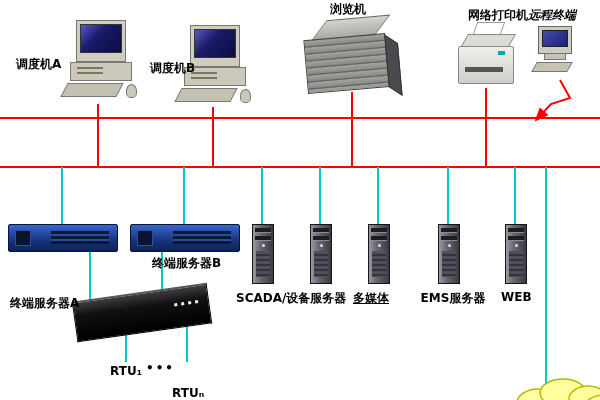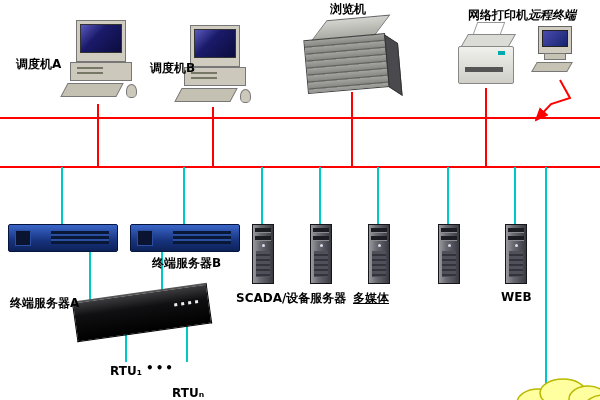--- a/index.html
+++ b/index.html
@@ -197,19 +197,20 @@
   <div class="lbl" style="left:150px;top:60px;">调度机B</div>
   <div class="lbl" style="left:330px;top:1px;">浏览机</div>
   <div class="lbl" style="left:456px;top:7px;padding-left:12px;">网络打印机</div>
   <div class="lbl" style="left:528px;top:7px;font-style:italic;">远程终端</div>
 
   <div class="lbl" style="left:10px;top:255px;margin-top:40px;">终端服务器A</div>
   <div class="lbl" style="left:152px;top:255px;">终端服务器B</div>
 
   <div class="lbl" style="left:236px;top:290px;">SCADA/设备服务器</div>
   <div class="lbl" style="left:353px;top:290px;text-decoration:underline;">多媒体</div>
+  <div class="lbl center" style="left:415px;top:290px;width:76px;">EMS服务器</div>
   <div class="lbl" style="left:501px;top:290px;">WEB</div>
 
   <div class="lbl" style="left:110px;top:364px;text-align:center;">RTU₁</div>
   <div class="lbl" style="left:146px;top:361px;letter-spacing:2px;">•••</div>
   <div class="lbl" style="left:172px;top:386px;">RTUₙ</div>
 
 </div>
 
 </body></html>

